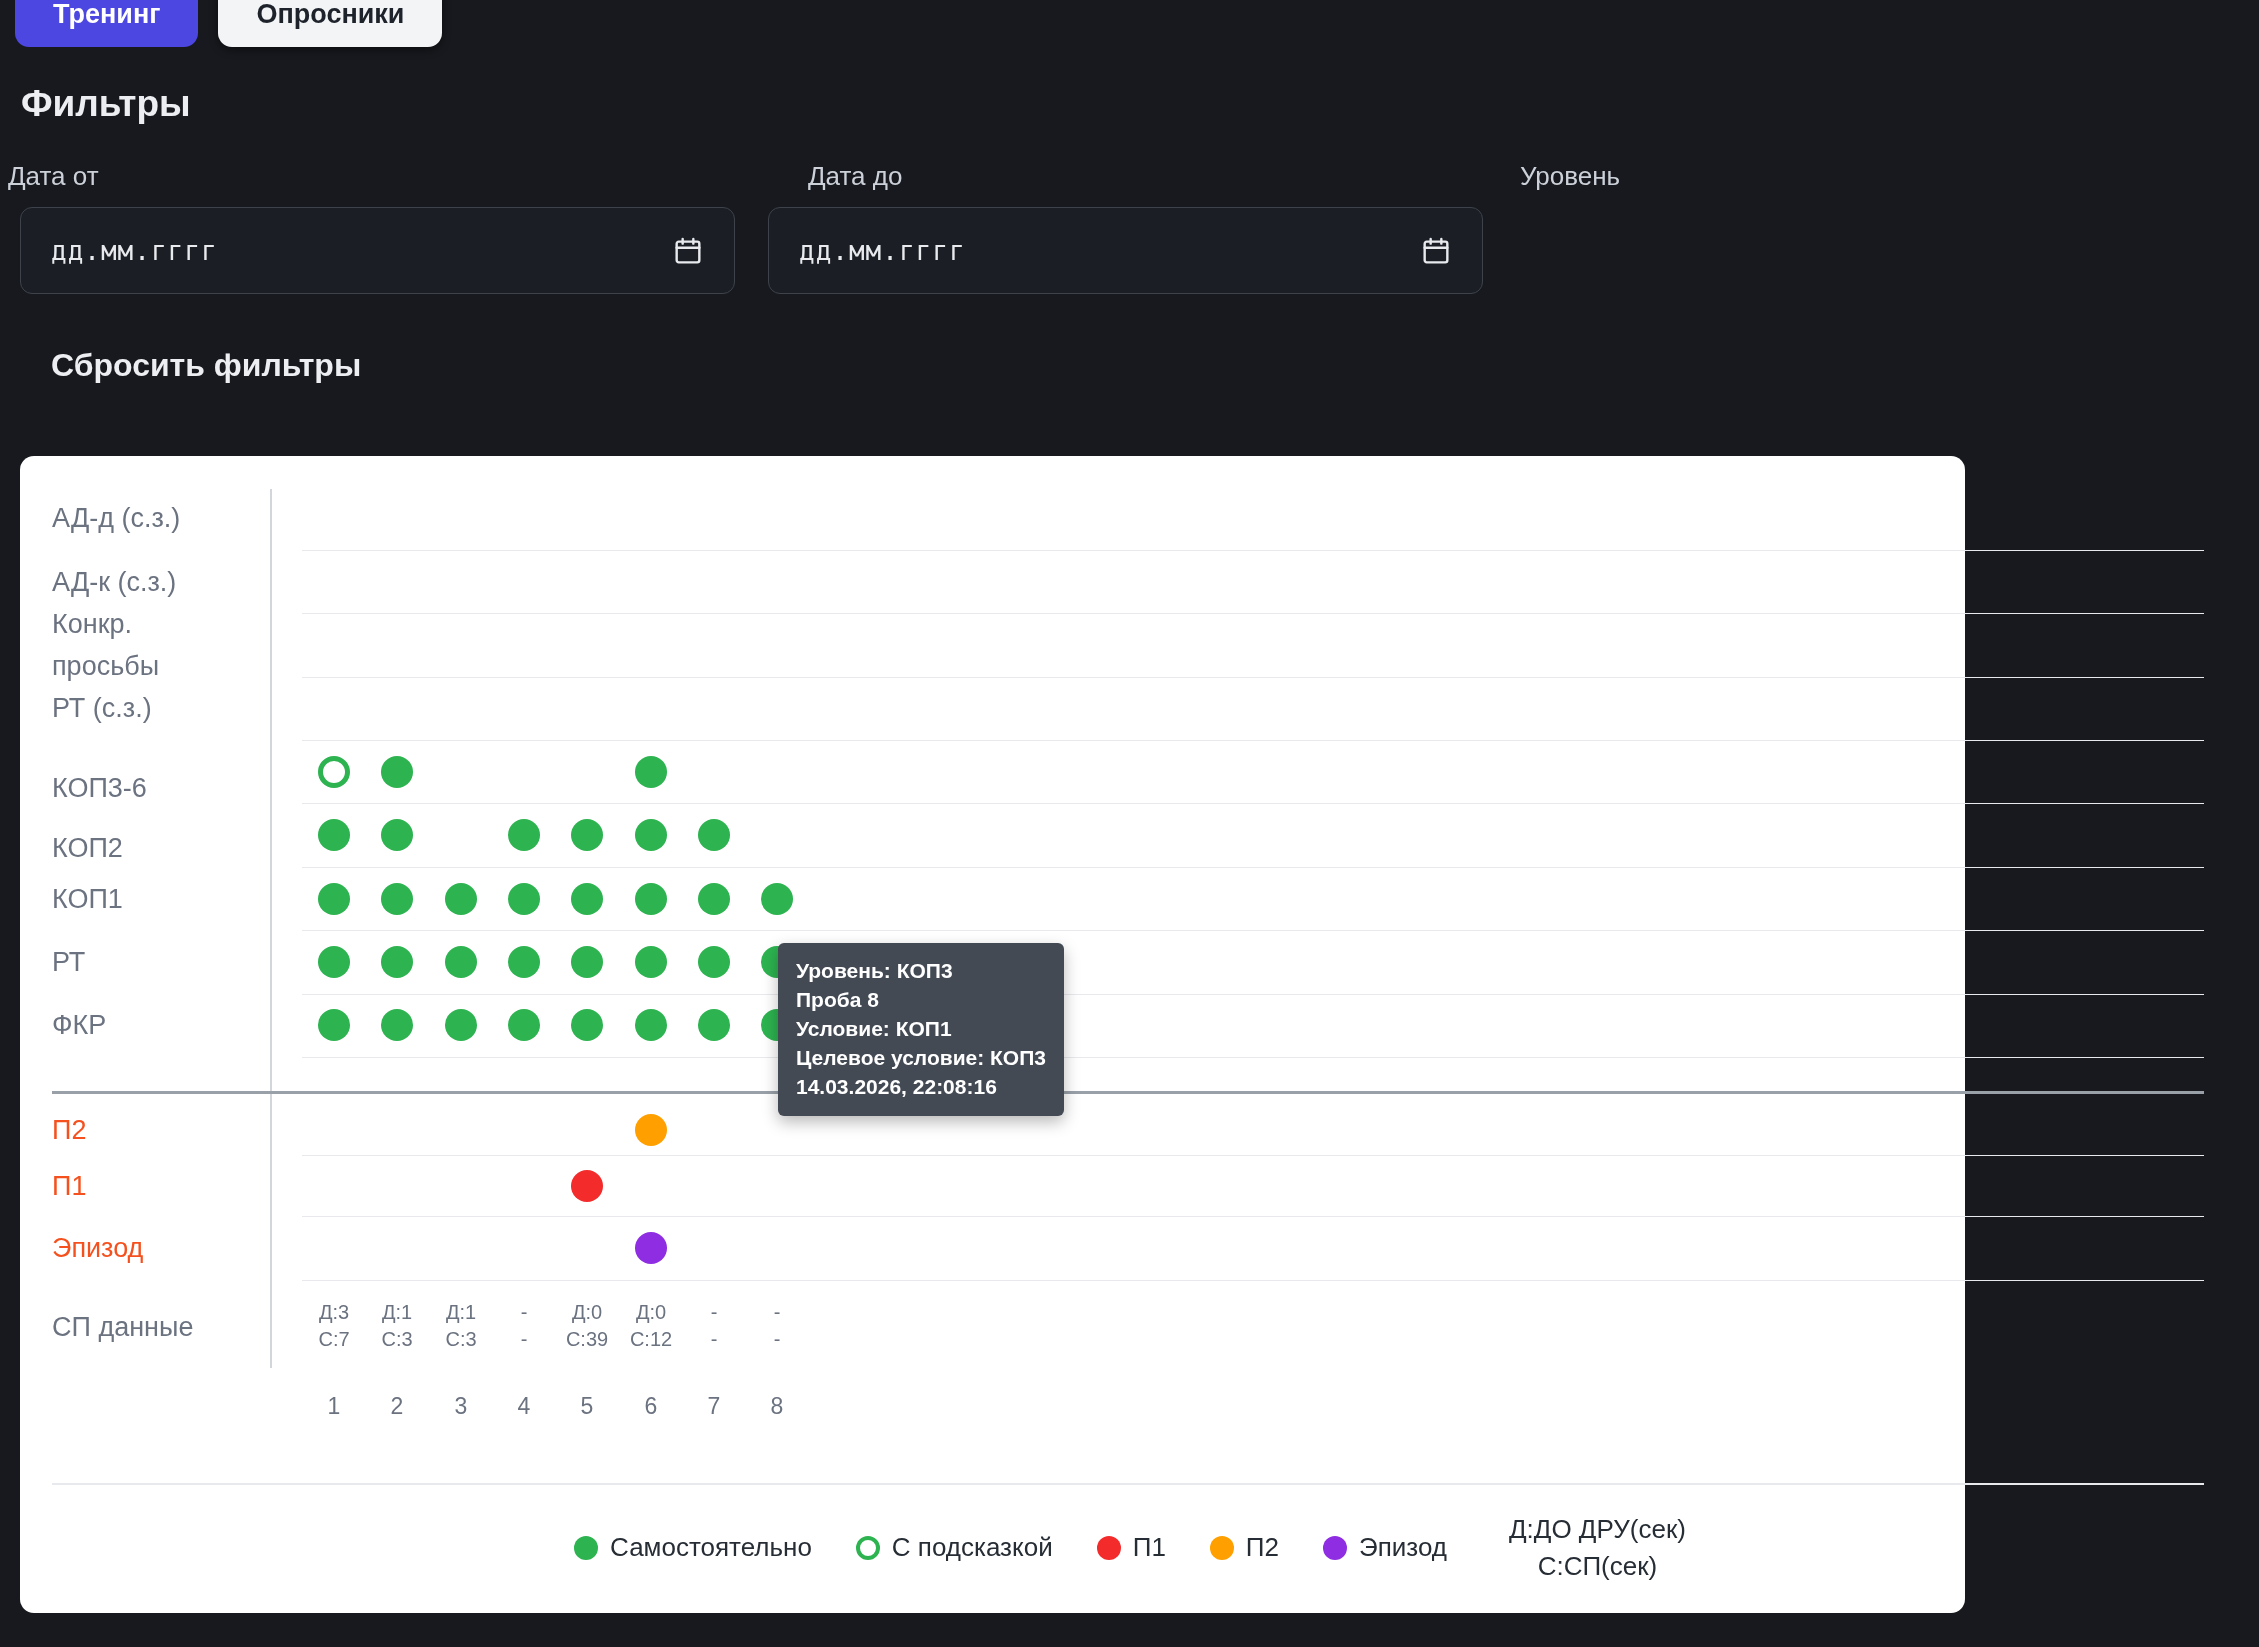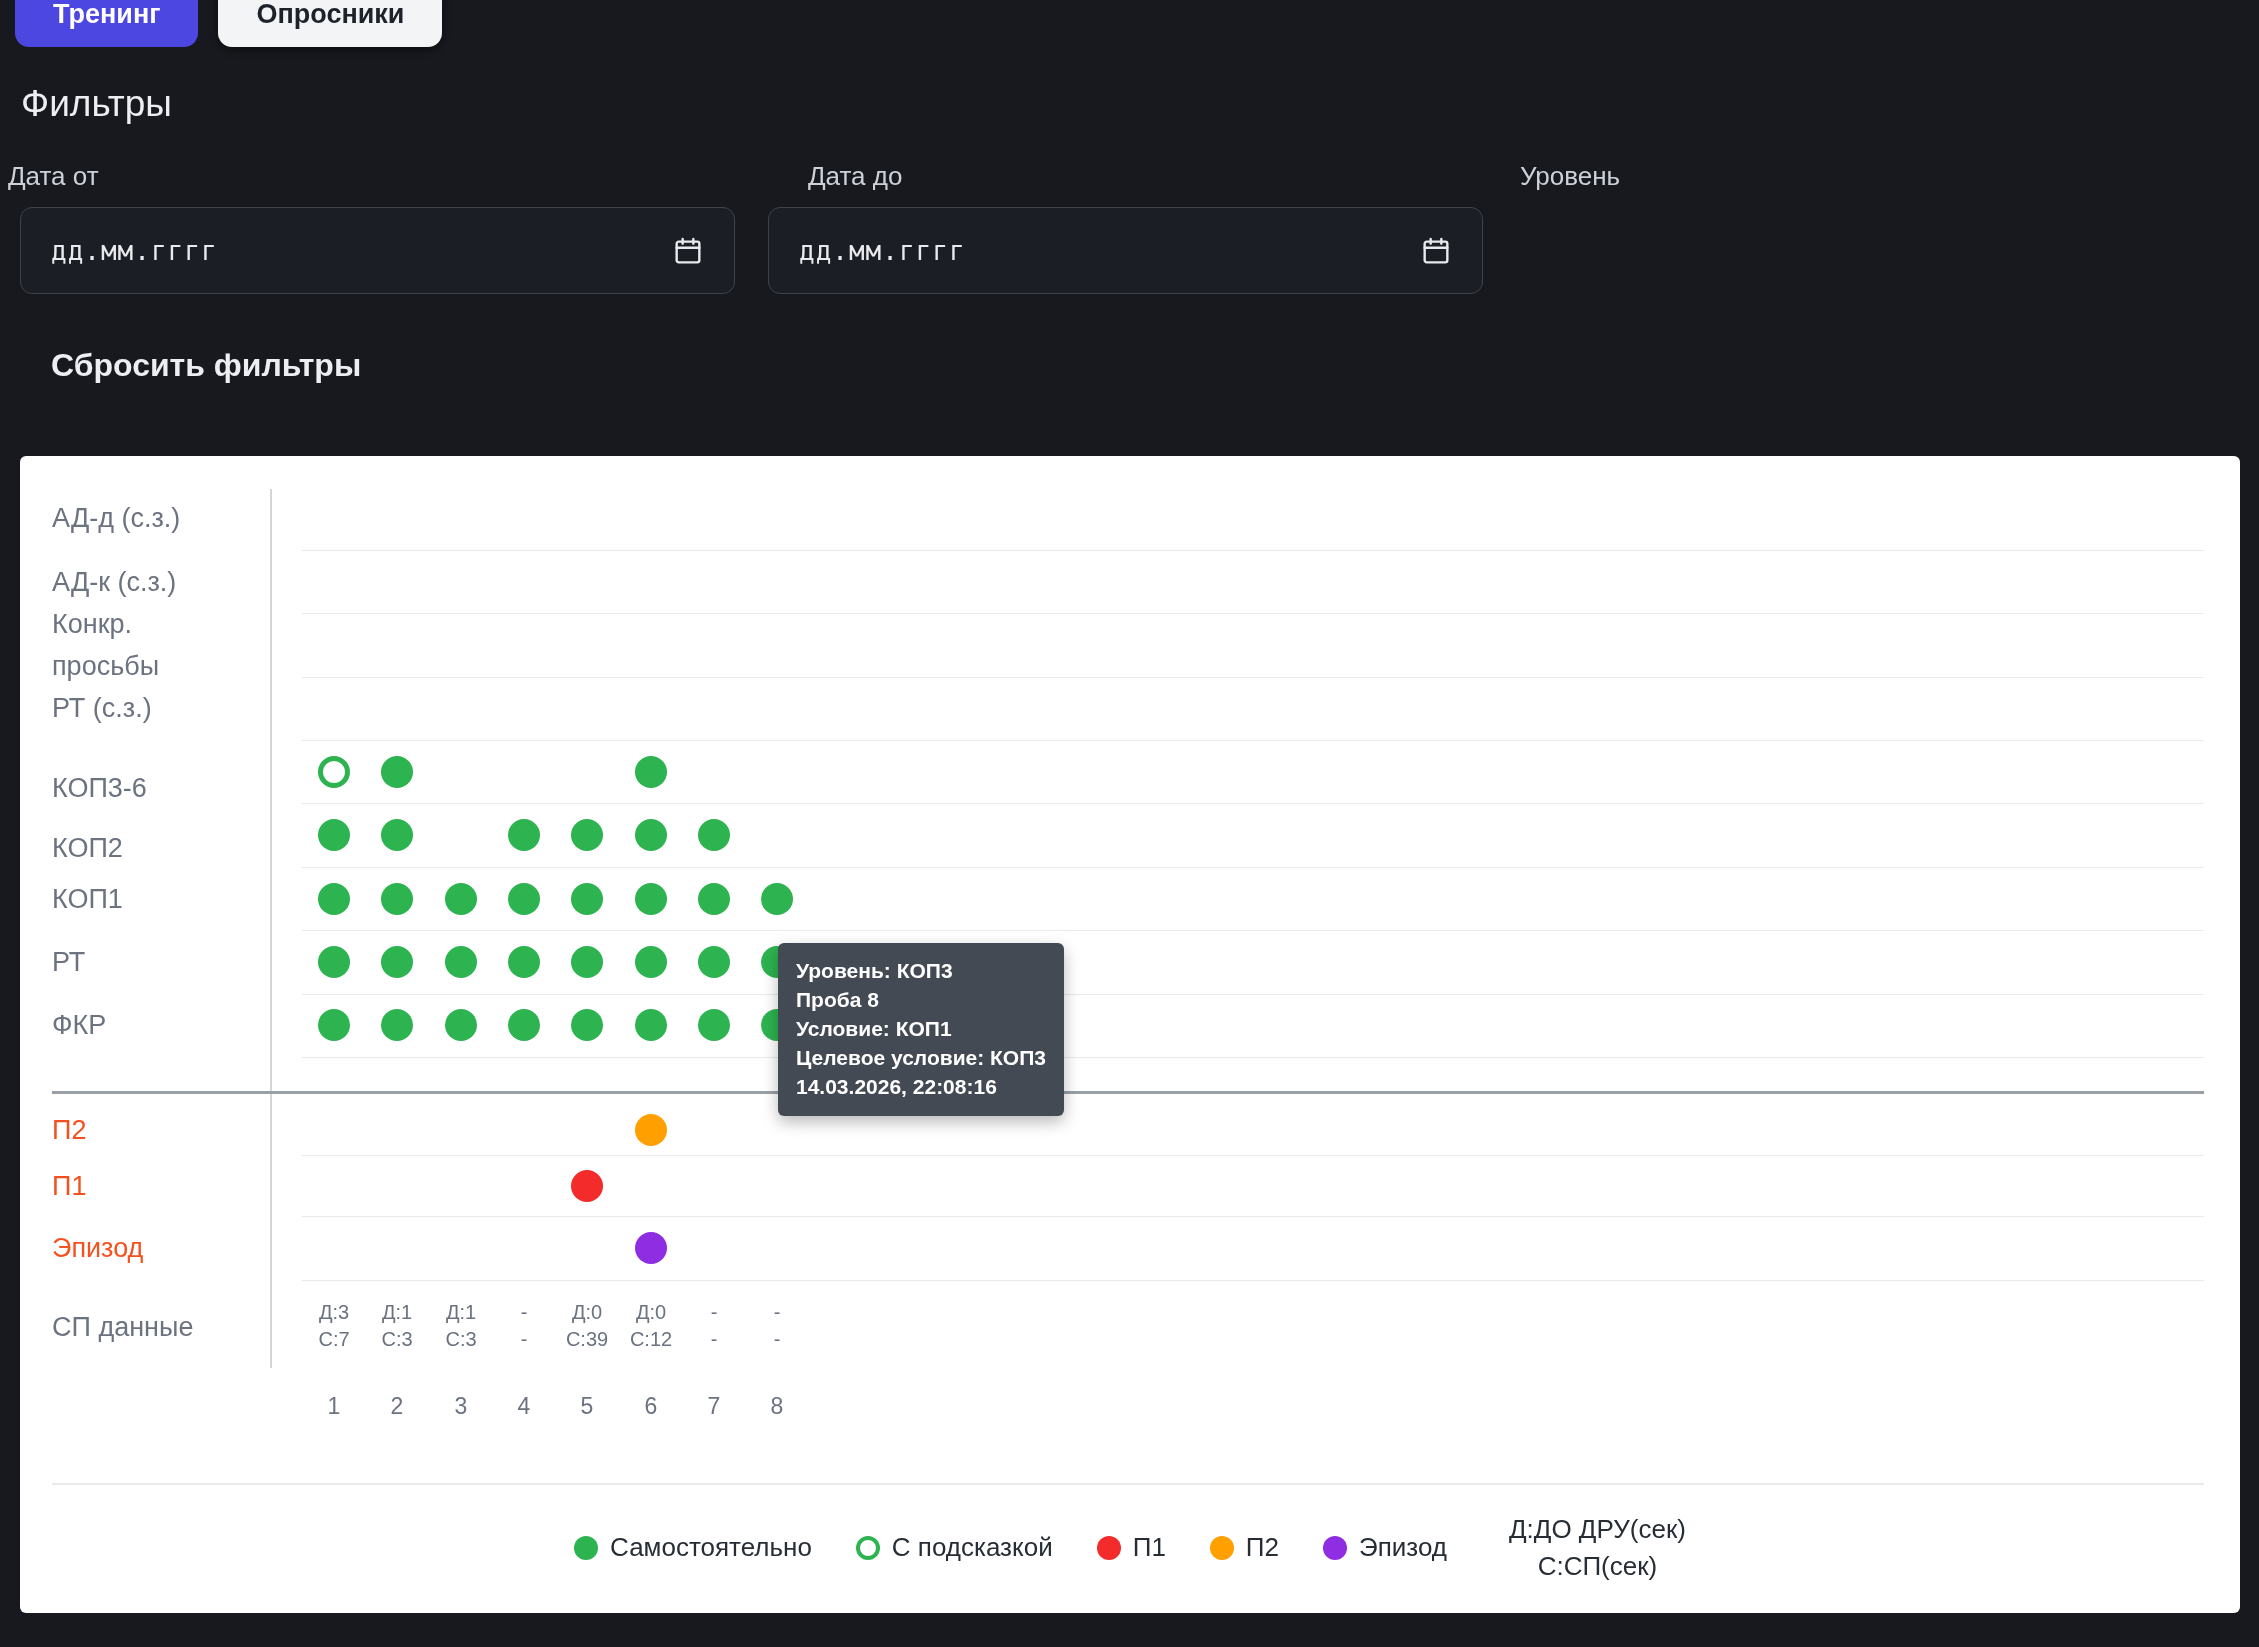--- a/index.html
+++ b/index.html
@@ -13,36 +13,36 @@
 
   
   .tabs{position:absolute;left:15px;top:-18px;display:flex;gap:20px;}
   .tab{height:65px;padding:0 38px;border:none;border-radius:14px;font-size:27px;
        font-family:inherit;cursor:pointer;}
   .tab.active{background:var(--accent);color:#ffffff;font-weight:700;}
   .tab.inactive{background:#f3f4f6;color:#1d222b;font-weight:600;
        box-shadow:0 3px 8px rgba(0,0,0,.45);}
 
   
-  .filters-title{position:absolute;left:21px;top:83px;font-size:37px;font-weight:400;color:#eceef1;}
+  .filters-title{position:absolute;left:21px;top:83px;font-size:37px;font-weight:700;color:#eceef1;}
   .filter-label{position:absolute;top:161px;font-size:26px;color:#ccd1d9;}
   .fl-1{left:8px}.fl-2{left:808px}.fl-3{left:1520px}
   .input{position:absolute;top:207px;width:715px;height:87px;border:1px solid #3e434b;
        border-radius:12px;background:#1b1e24;display:flex;align-items:center;
        padding:0 30px;cursor:pointer;}
   .in-1{left:20px}.in-2{left:768px}.in-3{left:1518px}
   .date-ph{font-family:"DejaVu Sans Mono",monospace;font-size:26px;color:#e8eaee;letter-spacing:1px;}
   .cal{margin-left:auto;display:flex;align-items:center;}
   .select-value{font-size:27px;color:#e8eaee;}
   .caret{margin-left:auto;color:#a6acb6;font-size:20px;}
   .reset{position:absolute;left:51px;top:347px;font-size:32px;font-weight:700;color:#eceef1;cursor:pointer;}
 
   
-  .card{position:absolute;left:20px;top:456px;width:2220px;height:1157px;background:#ffffff;
-       border-radius:6px;}
+  .card{position:absolute;left:20px;top:456px;width:1945px;height:1157px;background:#ffffff;
+       border-radius:14px;}
   #chart-area{position:absolute;inset:0;}
   .v-divider{position:absolute;left:250px;top:33px;width:2px;height:879px;background:#d2d6db;}
   .row-label{position:absolute;left:32px;transform:translateY(-50%);font-size:27px;color:#6b7280;
        white-space:pre-line;line-height:42px;}
   .row-label.warn{color:var(--warn);}
   .row-line{position:absolute;left:282px;width:1902px;height:1px;background:#e7e9ec;}
   .thick-line{position:absolute;left:32px;top:635px;width:2152px;height:3px;background:#99a0a8;}
   .dot{position:absolute;width:32px;height:32px;border-radius:50%;transform:translate(-50%,-50%);}
   .dot.independent{background:var(--green);}
   .dot.prompted{background:#ffffff;border:5px solid var(--green);}

